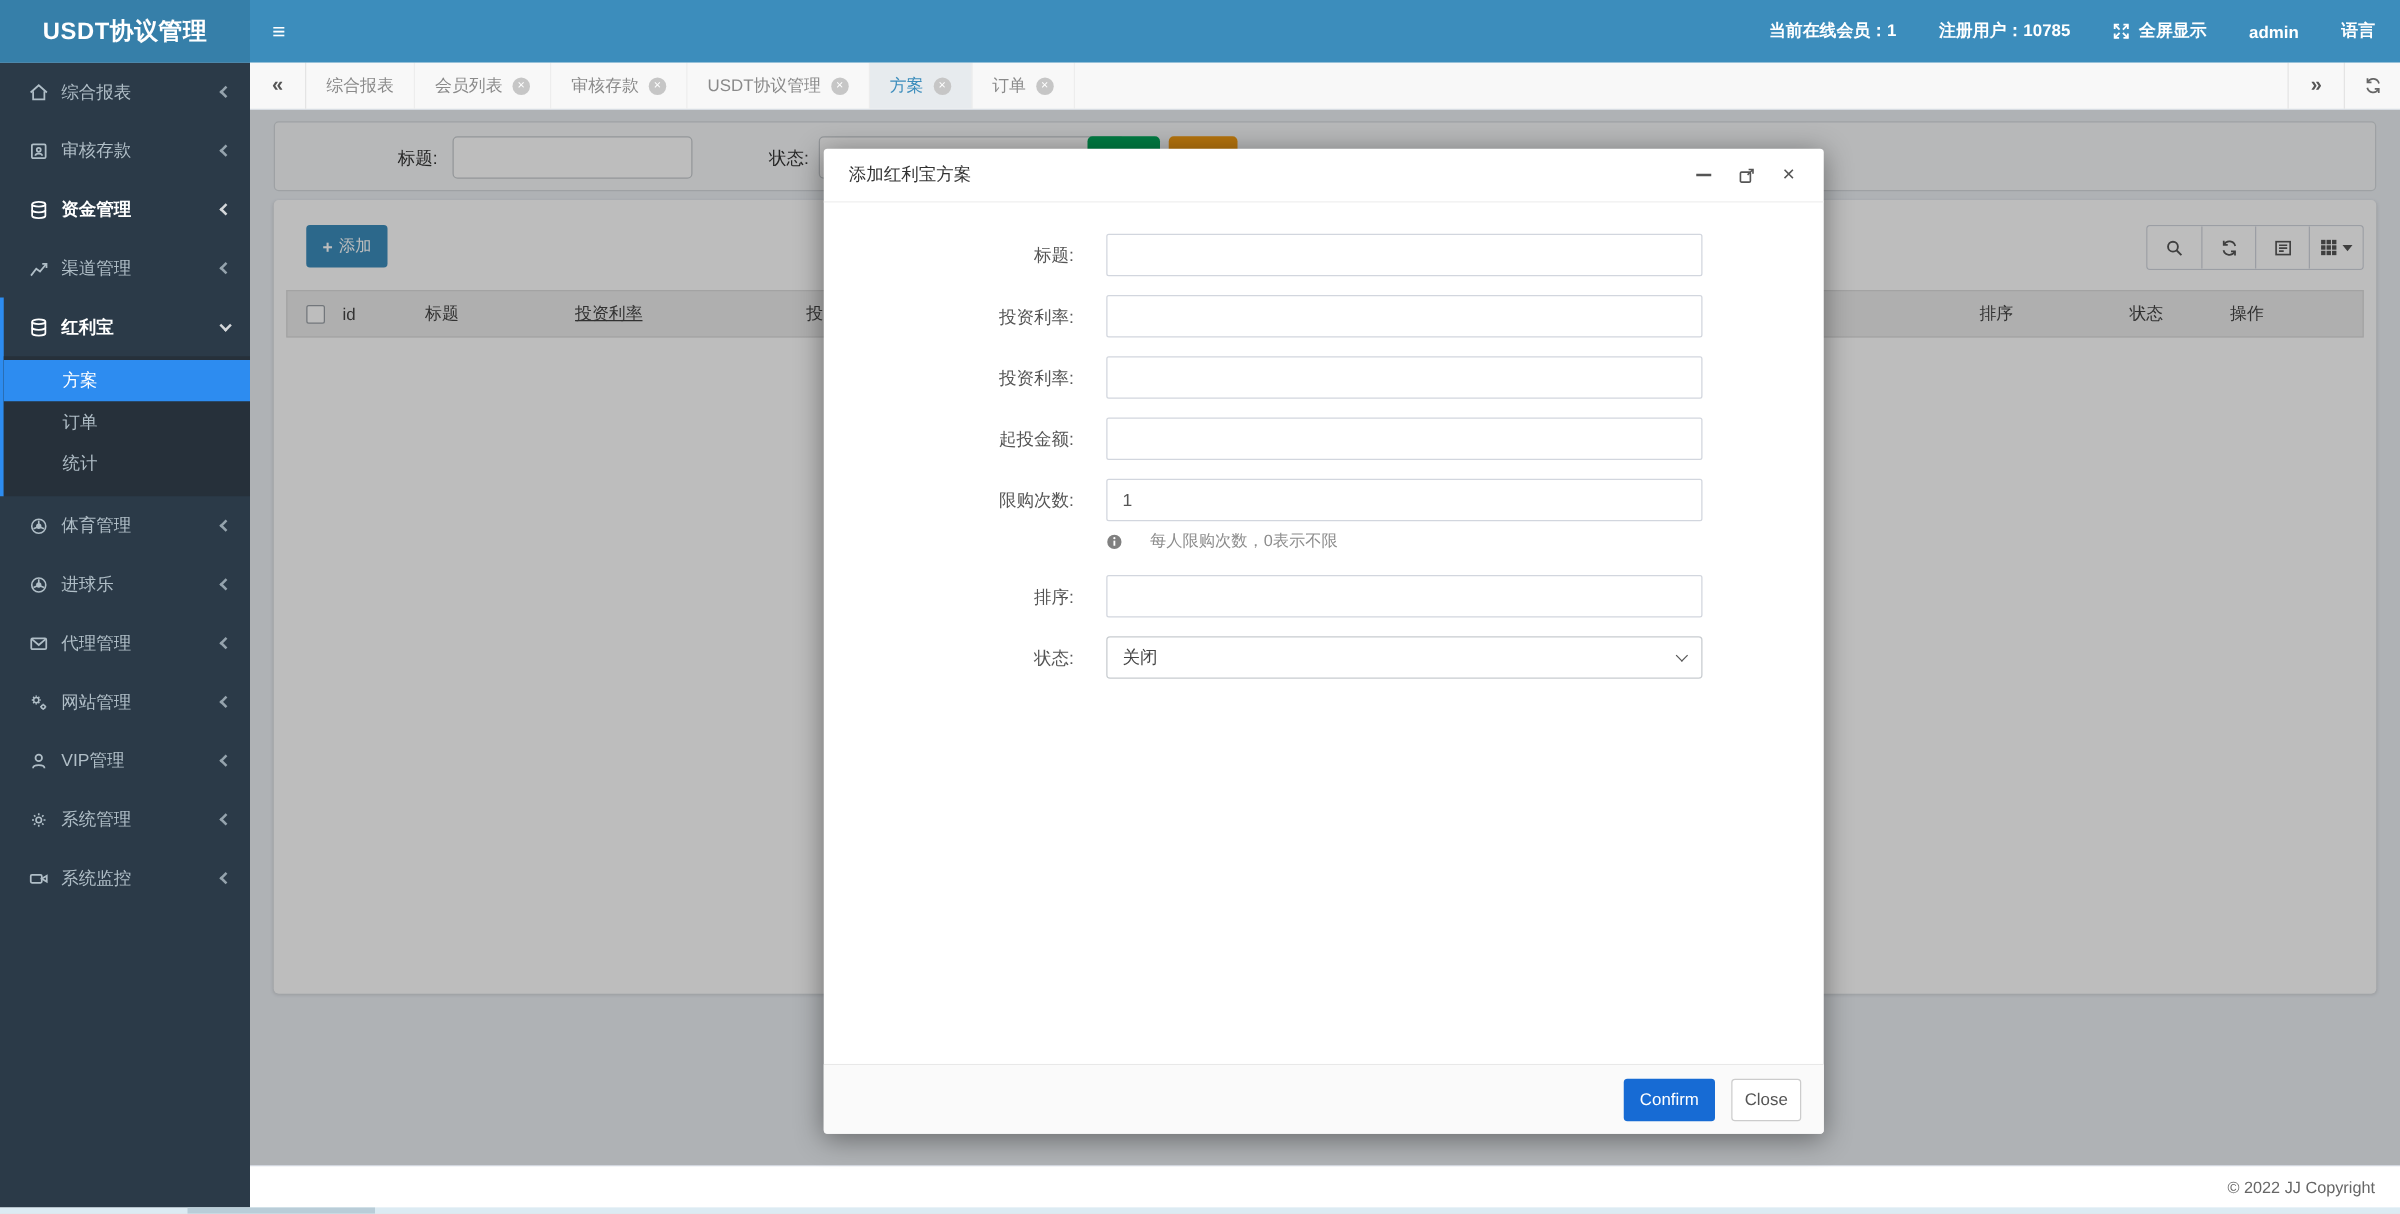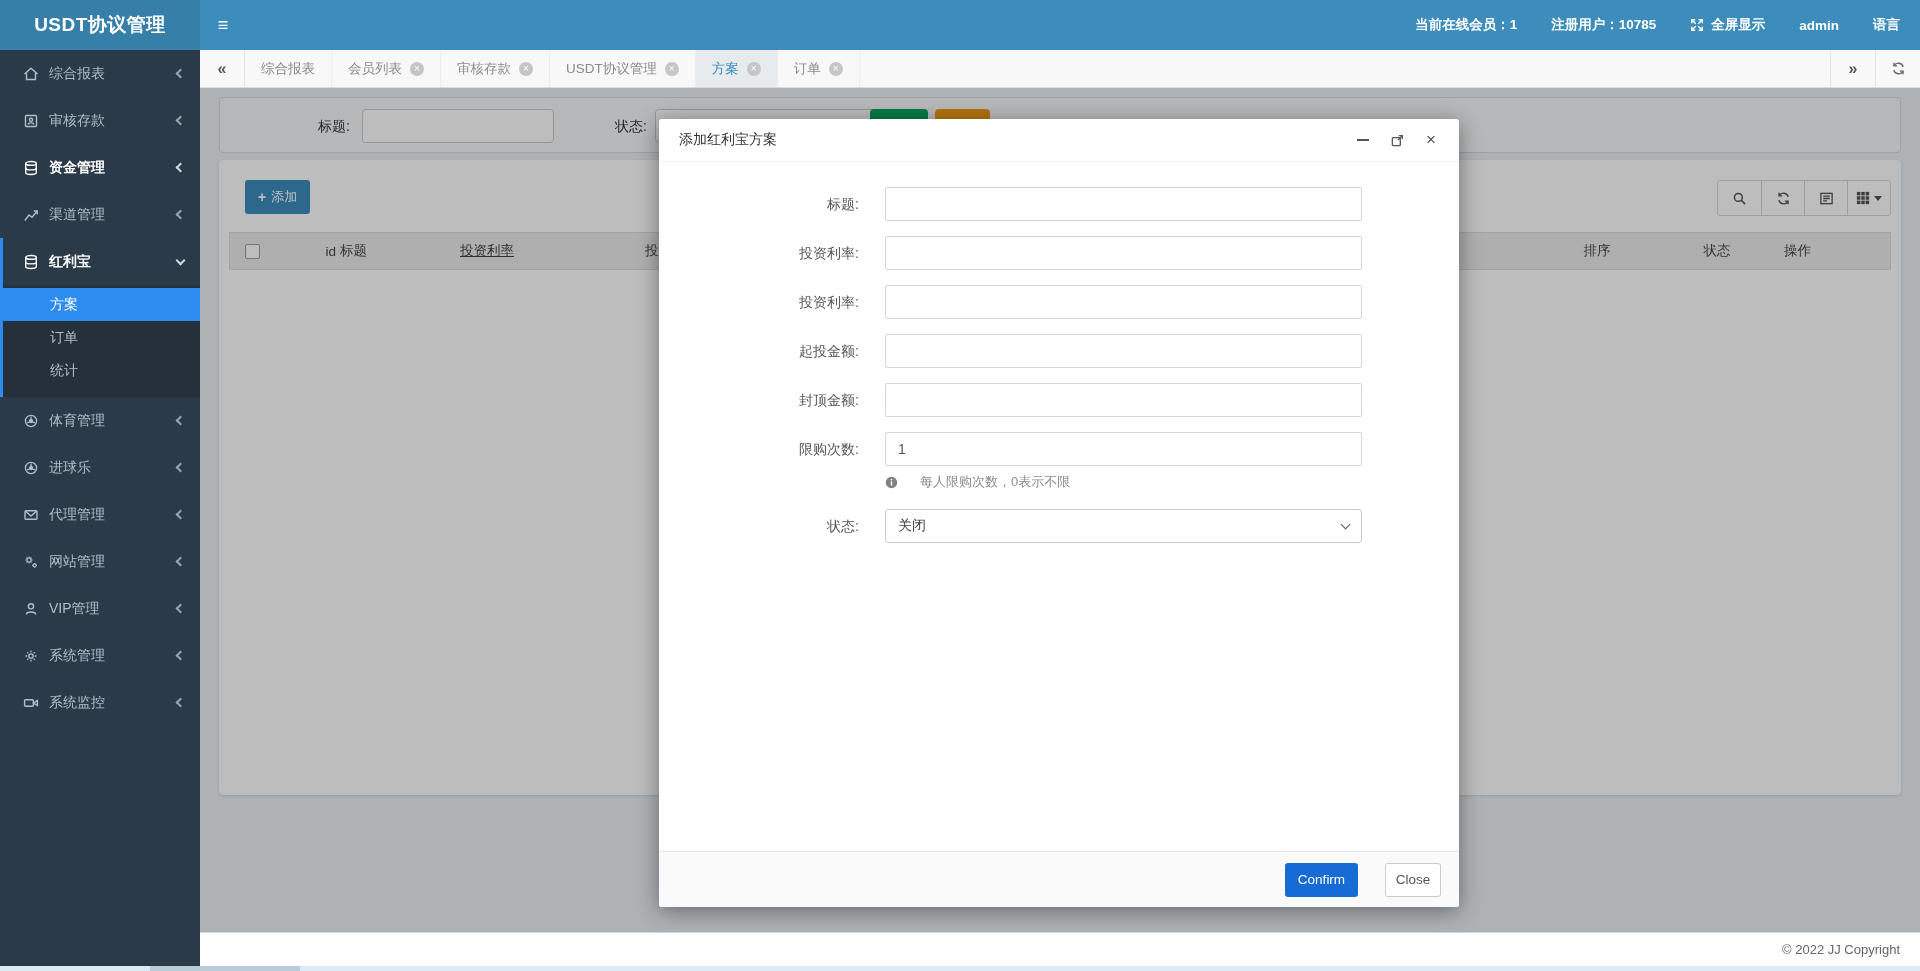--- a/index.html
+++ b/index.html
@@ -56,21 +56,21 @@
   .add-btn .plus{font-size:14px;font-weight:700;}
   .icon-group{position:absolute;right:10px;top:20px;display:flex;border:1px solid #d2d6de;border-radius:3px;overflow:hidden;background:#fff;}
   .icon-cell{width:43px;height:34px;display:flex;align-items:center;justify-content:center;gap:4px;border-left:1px solid #d2d6de;color:#555;cursor:pointer;background:#fff;}
   .icon-cell:first-child{border-left:none;}
   .caret{width:0;height:0;border-left:4px solid transparent;border-right:4px solid transparent;border-top:5px solid #555;}
 
   .thead{position:absolute;left:10px;right:10px;top:72px;height:38px;background:#ececec;border:1px solid #dcdcdc;display:flex;align-items:center;font-size:13.5px;color:#444;}
   .th{padding-left:4px;}
   .th-cb{width:40px;display:flex;justify-content:center;}
   .cb{width:15px;height:15px;background:#fff;border:1.5px solid #9aa0a6;border-radius:2px;cursor:pointer;}
-  .th-id{width:66px;text-align:right;}
+  .th-id{width:66px;}
   .th-t{width:120px;}
   .th-r1{width:185px;text-decoration:underline;}
   .th-r2{flex:1;}
   .th-sort{width:110px;text-align:center;}
   .th-status{width:130px;text-align:center;}
   .th-op{width:110px;text-align:left;}
 
   .overlay{position:absolute;left:200px;top:88px;right:0;bottom:39px;background:rgba(0,0,0,.26);z-index:40;}
 
   .footer{position:absolute;left:200px;right:0;bottom:5px;height:34px;background:#fff;border-top:1px solid #d2d6de;display:flex;align-items:center;justify-content:flex-end;padding-right:20px;font-size:13px;color:#666;z-index:10;}
@@ -84,21 +84,21 @@
   .mc{cursor:pointer;display:flex;align-items:center;justify-content:center;width:16px;height:16px;}
   .min-bar{display:inline-block;width:12px;height:2px;background:#555;}
   .mc-x{font-size:17px;line-height:16px;color:#555;}
   .m-body{padding-top:25px;height:688px;overflow:hidden;}
   .f-row{display:flex;margin-bottom:15px;}
   .f-label{width:226px;padding-right:26px;text-align:right;line-height:34px;font-size:14px;color:#555;}
   .f-input{width:477px;height:34px;border:1px solid #d2d6de;border-radius:2px;padding:0 12px;font-size:14px;color:#555;background:#fff;}
   .f-select{width:477px;height:34px;border:1px solid #c8ccd0;border-radius:3px;display:flex;align-items:center;justify-content:space-between;padding:0 12px;font-size:14px;color:#444;cursor:pointer;background:#fff;}
   .sel-chev{width:7px;height:7px;border-right:1.6px solid #555;border-bottom:1.6px solid #555;transform:rotate(45deg);margin-top:-3px;}
   .hint-row{margin:-8px 0 18px 226px;display:flex;align-items:center;gap:22px;font-size:13px;color:#8c8c8c;}
-  .m-footer{position:absolute;left:0;right:0;bottom:0;height:56px;background:#fafafa;border-top:1px solid #e8e8e8;border-radius:0 0 3px 3px;display:flex;align-items:center;justify-content:flex-end;gap:27px;padding-right:18px;}
+  .m-footer{position:absolute;left:0;right:0;bottom:0;height:56px;background:#fafafa;border-top:1px solid #e8e8e8;border-radius:0 0 3px 3px;display:flex;align-items:center;justify-content:flex-end;gap:13px;padding-right:18px;}
   .btn-confirm{min-width:73px;height:34px;background:#176bd4;color:#fff;border:none;border-radius:3px;font-size:13.5px;cursor:pointer;}
   .btn-close{min-width:56px;height:34px;background:#fff;color:#555;border:1px solid #ccc;border-radius:3px;font-size:13.5px;cursor:pointer;}
 
   svg{display:block;}
 </style>
 </head>
 <body>
 
 <div class="navbar">
   <div class="brand">USDT协议管理</div>
@@ -432,39 +432,39 @@
       <input class="f-input" value="" style="">
     </div>
     <div class="f-row">
       <div class="f-label">投资利率:</div>
       <input class="f-input" value="" style="">
     </div>
     <div class="f-row">
       <div class="f-label">起投金额:</div>
       <input class="f-input" value="" style="">
     </div>
-    <div class="f-row">
-      <div class="f-label">封顶金额:</div>
-      <input class="f-input" value="" style="">
-    </div>
     <div class="f-row" style="margin-bottom:7px;">
       <div class="f-label">限购次数:</div>
       <input class="f-input" value="1" style="">
     </div>
     <div class="hint-row" style="margin-top:0;">
       <span>
         <svg width="13" height="13" viewBox="0 0 16 16">
           <circle cx="8" cy="8" r="7" fill="#808080"></circle>
           <rect x="7.1" y="6.8" width="1.8" height="5" fill="#fff"></rect>
           <circle cx="8" cy="4.4" r="1.1" fill="#fff"></circle>
         </svg>
         </span>
       <span>每人限购次数，0表示不限</span>
     </div>
     <div class="f-row">
+      <div class="f-label">排序:</div>
+      <input class="f-input" value="" style="">
+    </div>
+    <div class="f-row">
       <div class="f-label">状态:</div>
       <div class="f-select">
         <span>关闭</span>
         <span class="sel-chev"></span>
       </div>
     </div>
   </div>
 
   <div class="m-footer">
     <button class="btn-confirm">Confirm</button>

